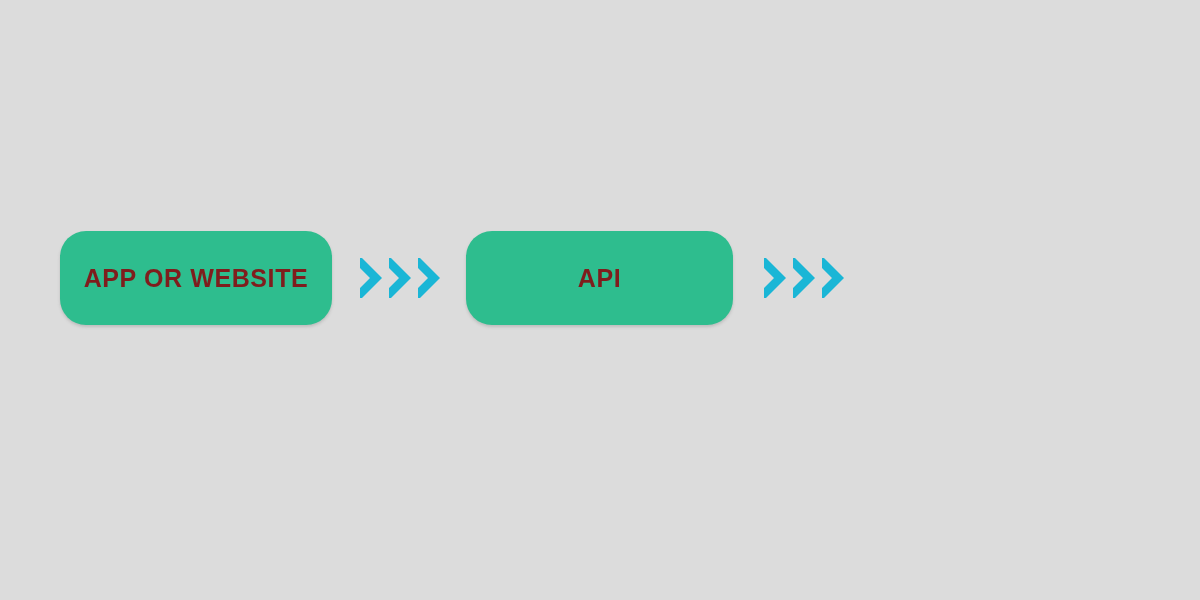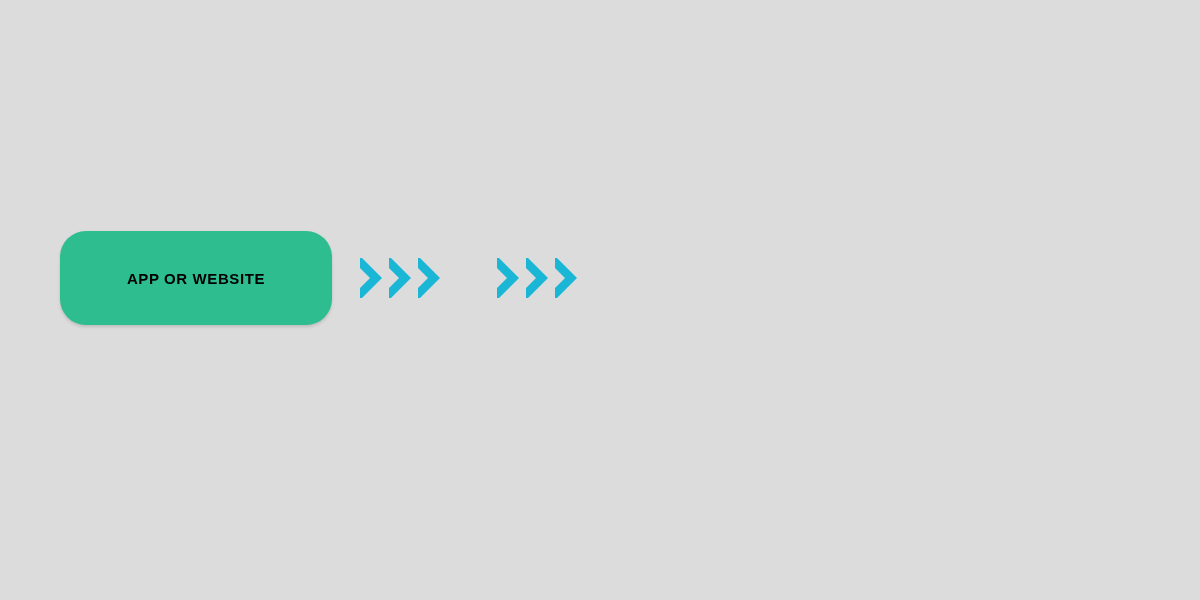--- a/index.html
+++ b/index.html
@@ -38,22 +38,22 @@
     display: flex;
     align-items: center;
     justify-content: center;
     box-shadow: 0 2px 3px rgba(120, 120, 120, 0.30);
     flex: 0 0 auto;
   }
   .node-box.n1 { width: 272px; }
   .node-box.n2 { width: 267px; }
   .node-box.n3 { width: 268px; }
   .node-label {
-    color: #000000;
-    font-size: 15px;
+    color: #7f1d1d;
+    font-size: 25px;
     font-weight: bold;
     letter-spacing: 0.6px;
     text-transform: uppercase;
     white-space: nowrap;
     font-family: "Liberation Sans", sans-serif;
   }
   .arrow-group {
     flex: 0 0 auto;
     display: flex;
     flex-direction: row;
@@ -102,20 +102,23 @@
           <path d="M2 3 L4 3 L24 23 L4 43 L2 43 L2 33 L12 23 L2 13 Z" fill="#1ab6d6"></path>
         </svg>
       </span>
       <span class="chevron">
         <svg width="30" height="46" viewBox="0 0 30 46" xmlns="http://www.w3.org/2000/svg">
           <path d="M2 3 L4 3 L24 23 L4 43 L2 43 L2 33 L12 23 L2 13 Z" fill="#1ab6d6"></path>
         </svg>
       </span>
     </div>
 
+    <div class="node-box n2">
+      <span class="node-label">API</span>
+    </div>
 
     <div class="arrow-group a2">
       <span class="chevron">
         <svg width="30" height="46" viewBox="0 0 30 46" xmlns="http://www.w3.org/2000/svg">
           <path d="M2 3 L4 3 L24 23 L4 43 L2 43 L2 33 L12 23 L2 13 Z" fill="#1ab6d6"></path>
         </svg>
       </span>
       <span class="chevron">
         <svg width="30" height="46" viewBox="0 0 30 46" xmlns="http://www.w3.org/2000/svg">
           <path d="M2 3 L4 3 L24 23 L4 43 L2 43 L2 33 L12 23 L2 13 Z" fill="#1ab6d6"></path>

